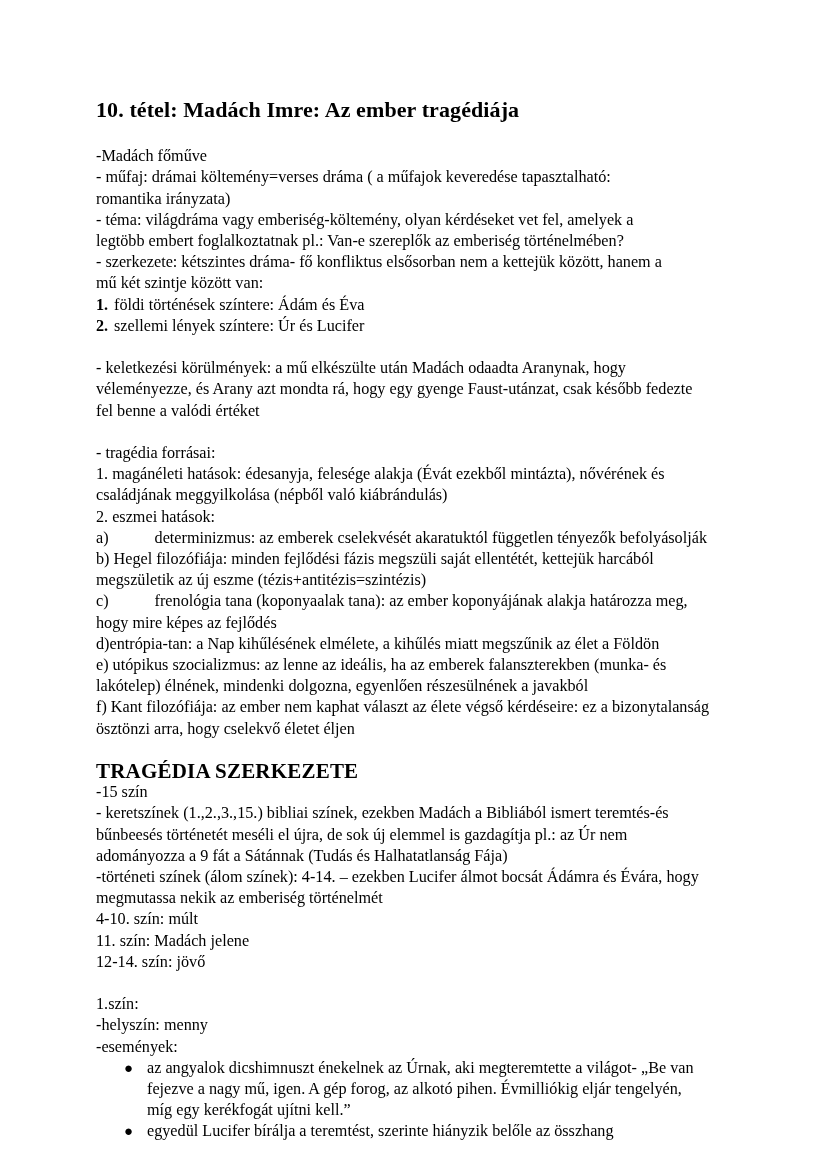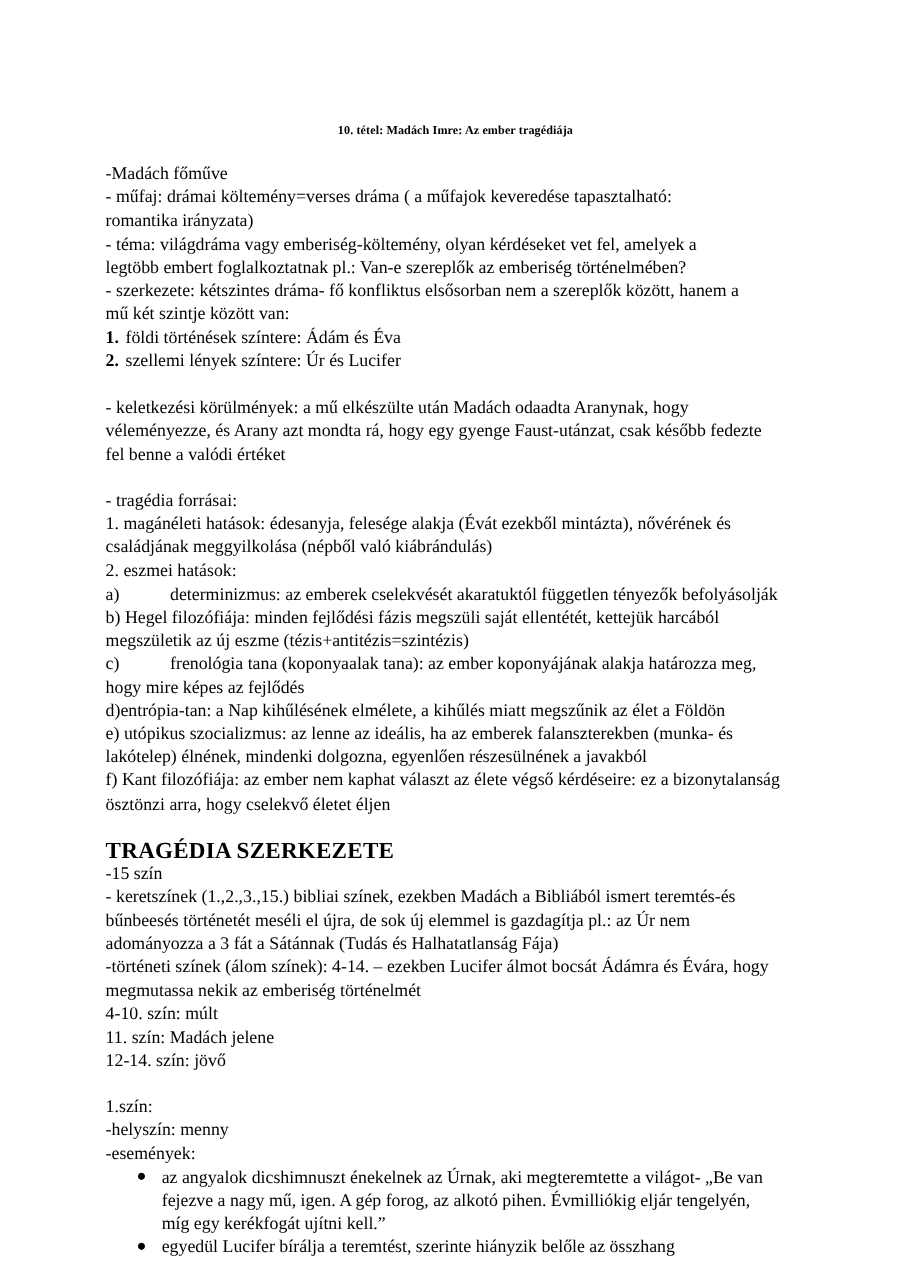--- a/index.html
+++ b/index.html
@@ -18,25 +18,24 @@
   }
   .page {
     position: relative;
     width: 828px;
     height: 1170px;
     background: #ffffff;
     box-sizing: border-box;
     padding: 96px 96px 0 96px;
   }
   .doc-title {
-    text-align: center;
     font-weight: bold;
-    font-size: 11px;
+    font-size: 22px;
     line-height: 1.28;
-    margin: 16px 0 22px 0;
+    margin: 0 0 22px 0;
     letter-spacing: 0.1px;
   }
   .body-text {
     font-size: 16.2px;
     line-height: 21.2px;
   }
   p.line {
     margin: 0;
     padding: 0;
     text-align: left;
@@ -98,21 +97,21 @@
   <h1 class="doc-title">10. tétel: Madách Imre: Az ember tragédiája</h1>
 
   <div class="body-text">
 
     <div>
       <p class="line">-Madách főműve</p>
       <p class="line"><b>- műfaj: drámai költemény=verses dráma</b><span> ( a műfajok keveredése tapasztalható:</span></p>
       <p class="line">romantika irányzata)</p>
       <p class="line"><b>- téma: világdráma vagy emberiség-költemény,</b><span> olyan kérdéseket vet fel, amelyek a</span></p>
       <p class="line">legtöbb embert foglalkoztatnak pl.: Van-e szereplők az emberiség történelmében?</p>
-      <p class="line"><b>- szerkezete: kétszintes dráma-</b><span> fő konfliktus elsősorban nem a szereplők között, hanem a</span></p>
+      <p class="line"><b>- szerkezete: kétszintes dráma-</b><span> fő konfliktus elsősorban nem a kettejük között, hanem a</span></p>
       <p class="line">mű két szintje között van:</p>
     </div>
 
     <div>
       <p class="line num-item"><span class="num">1.</span><span> földi történések színtere: Ádám és Éva</span></p>
       <p class="line num-item"><span class="num">2.</span><span> szellemi lények színtere: Úr és Lucifer</span></p>
     </div>
 
     <span class="blank"></span>
 
@@ -147,21 +146,21 @@
       <p class="line">ösztönzi arra, hogy cselekvő életet éljen</p>
     </div>
 
     <span class="blank"></span>
 
     <div>
       <p class="line section-head">TRAGÉDIA SZERKEZETE</p>
       <p class="line">-15 szín</p>
       <p class="line lead-space">- keretszínek (1.,2.,3.,15.) bibliai színek, ezekben Madách a Bibliából ismert teremtés-és</p>
       <p class="line">bűnbeesés történetét meséli el újra, de sok új elemmel is gazdagítja pl.: az Úr nem</p>
-      <p class="line">adományozza a 3 fát a Sátánnak (Tudás és Halhatatlanság Fája)</p>
+      <p class="line">adományozza a 9 fát a Sátánnak (Tudás és Halhatatlanság Fája)</p>
       <p class="line lead-space">-történeti színek (álom színek): 4-14. – ezekben Lucifer álmot bocsát Ádámra és Évára, hogy</p>
       <p class="line">megmutassa nekik az emberiség történelmét</p>
       <p class="line">4-10. szín: múlt</p>
       <p class="line">11. szín: Madách jelene</p>
       <p class="line">12-14. szín: jövő</p>
     </div>
 
     <span class="blank"></span>
 
     <div>

